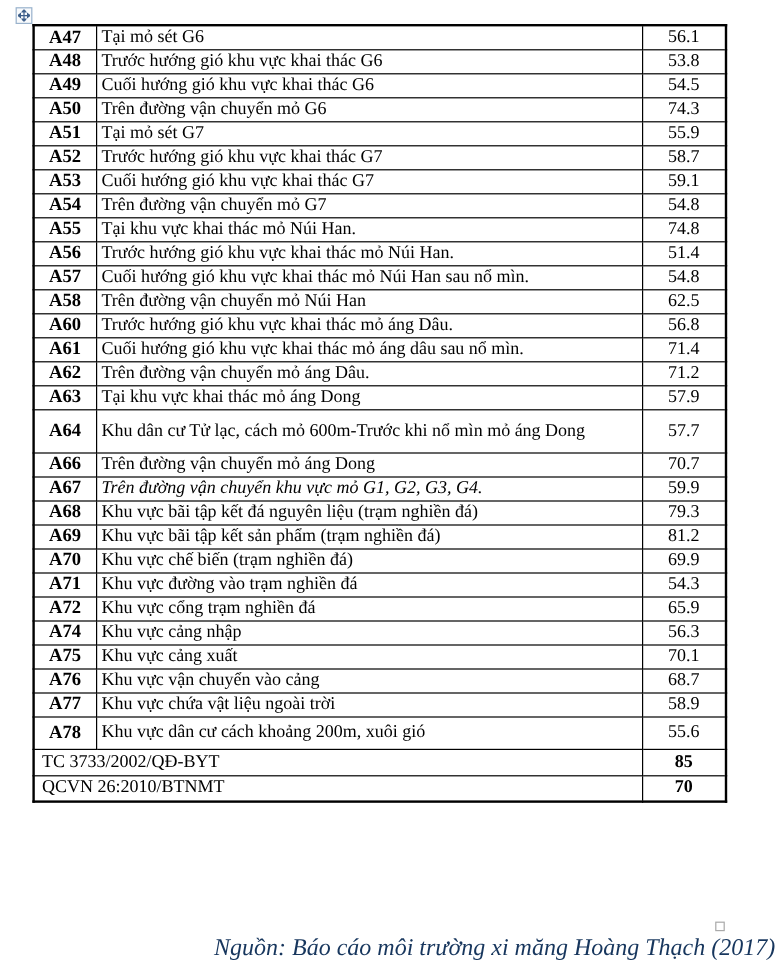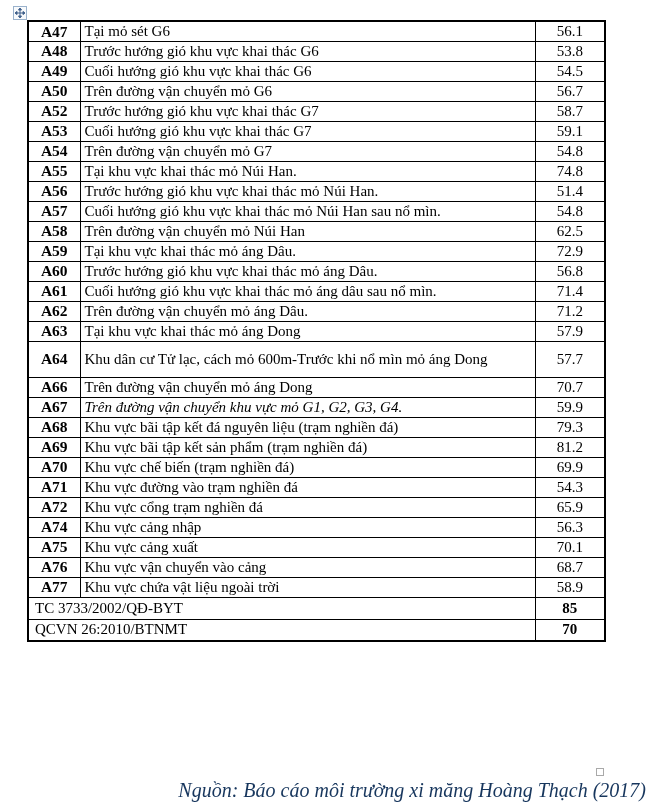--- a/index.html
+++ b/index.html
@@ -80,21 +80,26 @@
           <td class="val-cell">53.8</td>
         </tr>
         <tr class="row">
           <td class="code-cell">A49</td>
           <td class="desc-cell">Cuối hướng gió khu vực khai thác G6</td>
           <td class="val-cell">54.5</td>
         </tr>
         <tr class="row">
           <td class="code-cell">A50</td>
           <td class="desc-cell">Trên đường vận chuyển mỏ G6</td>
-          <td class="val-cell">56.7</td>
+          <td class="val-cell">74.3</td>
+        </tr>
+        <tr class="row">
+          <td class="code-cell">A51</td>
+          <td class="desc-cell">Tại mỏ sét G7</td>
+          <td class="val-cell">55.9</td>
         </tr>
         <tr class="row">
           <td class="code-cell">A52</td>
           <td class="desc-cell">Trước hướng gió khu vực khai thác G7</td>
           <td class="val-cell">58.7</td>
         </tr>
         <tr class="row">
           <td class="code-cell">A53</td>
           <td class="desc-cell">Cuối hướng gió khu vực khai thác G7</td>
           <td class="val-cell">59.1</td>
@@ -116,25 +121,20 @@
         </tr>
         <tr class="row">
           <td class="code-cell">A57</td>
           <td class="desc-cell">Cuối hướng gió khu vực khai thác mỏ Núi Han sau nổ mìn.</td>
           <td class="val-cell">54.8</td>
         </tr>
         <tr class="row">
           <td class="code-cell">A58</td>
           <td class="desc-cell">Trên đường vận chuyển mỏ Núi Han</td>
           <td class="val-cell">62.5</td>
-        </tr>
-        <tr class="row">
-          <td class="code-cell">A59</td>
-          <td class="desc-cell">Tại khu vực khai thác mỏ áng Dâu.</td>
-          <td class="val-cell">72.9</td>
         </tr>
         <tr class="row">
           <td class="code-cell">A60</td>
           <td class="desc-cell">Trước hướng gió khu vực khai thác mỏ áng Dâu.</td>
           <td class="val-cell">56.8</td>
         </tr>
         <tr class="row">
           <td class="code-cell">A61</td>
           <td class="desc-cell">Cuối hướng gió khu vực khai thác mỏ áng dâu sau nổ mìn.</td>
           <td class="val-cell">71.4</td>
@@ -202,20 +202,25 @@
         <tr class="row">
           <td class="code-cell">A76</td>
           <td class="desc-cell">Khu vực vận chuyển vào cảng</td>
           <td class="val-cell">68.7</td>
         </tr>
         <tr class="row">
           <td class="code-cell">A77</td>
           <td class="desc-cell">Khu vực chứa vật liệu ngoài trời</td>
           <td class="val-cell">58.9</td>
         </tr>
+        <tr class="row tallrow">
+          <td class="code-cell">A78</td>
+          <td class="desc-cell">Khu vực dân cư cách khoảng 200m, xuôi gió</td>
+          <td class="val-cell">55.6</td>
+        </tr>
         <tr class="summary">
           <td class="sum-label" colspan="2">TC 3733/2002/QĐ-BYT</td>
           <td class="val-cell">85</td>
         </tr>
         <tr class="summary">
           <td class="sum-label" colspan="2">QCVN 26:2010/BTNMT</td>
           <td class="val-cell">70</td>
         </tr>
       </tbody>
   </table>

